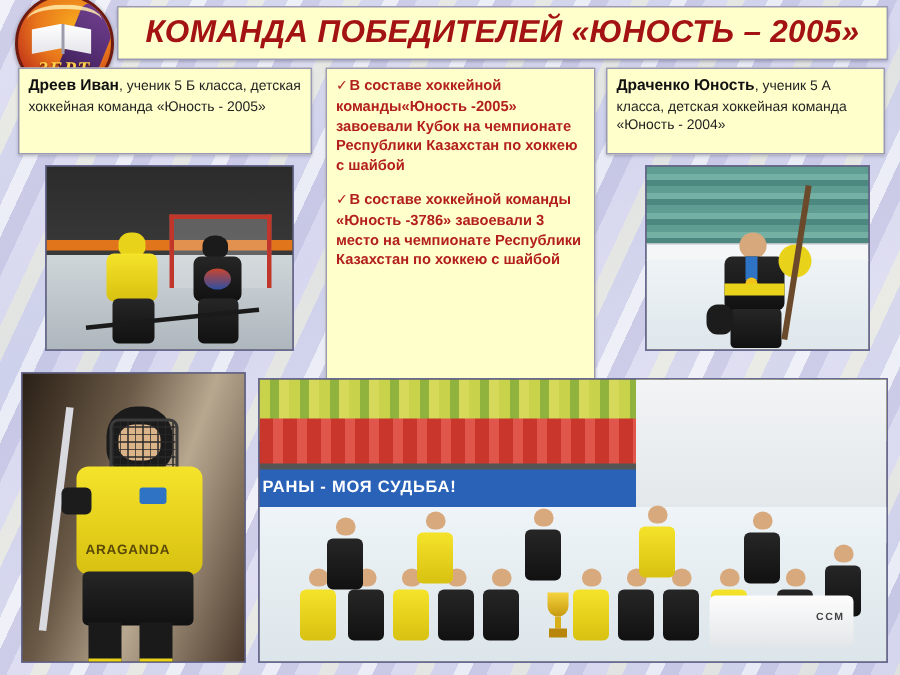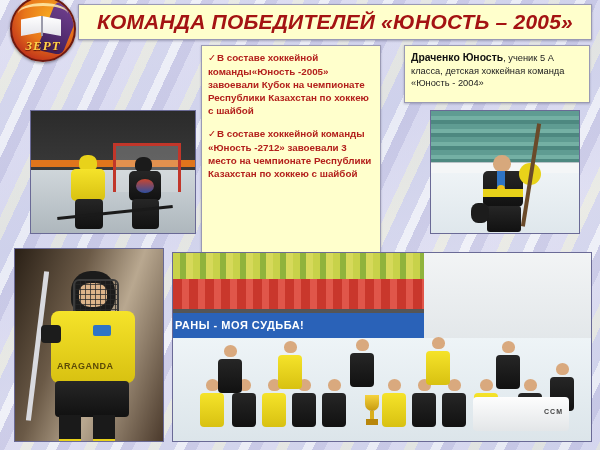--- a/index.html
+++ b/index.html
@@ -60,21 +60,21 @@
     color:#a41313;font-weight:bold;font-style:italic;font-size:21px;
     letter-spacing:.2px;white-space:nowrap;
   }
   
   .card{
     position:absolute;background:#ffffcc;border:1px solid #9a9ab4;
     box-shadow:0 1px 2px rgba(60,60,90,.3);
     box-sizing:border-box;padding:5px 6px;
   }
   #card-left{left:12px;top:45px;width:196px;height:58px;}
-  #card-mid{left:201px;top:45px;width:180px;height:244px;}
+  #card-mid{left:217px;top:45px;width:180px;height:244px;}
   #card-right{left:404px;top:45px;width:186px;height:58px;}
   .name-line{font-size:9.3px;color:#222;line-height:1.32;}
   .name-line b{font-size:10.4px;color:#111;}
   .bullet{
     font-size:9.8px;color:#b3201c;font-weight:bold;line-height:1.34;margin:0 0 10px 0;
   }
   .bullet .chk{font-weight:bold;font-size:9.5px;margin-right:1px;}
   
   .photo{position:absolute;border:1px solid #6a6a96;overflow:hidden;background:#555;}
   #photo-game{left:30px;top:110px;width:164px;height:122px;}
@@ -127,27 +127,32 @@
     <div class="arc"></div>
     <div class="book"></div>
     <div class="spine"></div>
     <div class="word">ЗЕРТ</div>
   </div>
 
   <div id="title-banner">
     <div id="title-text">КОМАНДА ПОБЕДИТЕЛЕЙ «ЮНОСТЬ – 2005»</div>
   </div>
 
+  <div class="card" id="card-left">
+    <div class="name-line">
+      <b>Дреев Иван</b><span>, ученик 5 Б класса, детская хоккейная команда «Юность - 2005»</span>
+    </div>
+  </div>
 
   <div class="card" id="card-mid">
     <p class="bullet">
       <span class="chk">✓</span><span>В составе хоккейной команды«Юность -2005» завоевали Кубок на чемпионате Республики Казахстан по хоккею с шайбой</span>
     </p>
     <p class="bullet">
-      <span class="chk">✓</span><span>В составе хоккейной команды «Юность -2712» завоевали 3 место на чемпионате Республики Казахстан по хоккею с шайбой</span>
+      <span class="chk">✓</span><span>В составе хоккейной команды «Юность -3786» завоевали 3 место на чемпионате Республики Казахстан по хоккею с шайбой</span>
     </p>
   </div>
 
   <div class="card" id="card-right">
     <div class="name-line">
       <b>Драченко Юность</b><span>, ученик 5 А класса, детская хоккейная команда «Юность - 2004»</span>
     </div>
   </div>
 
   <div class="photo" id="photo-game">

